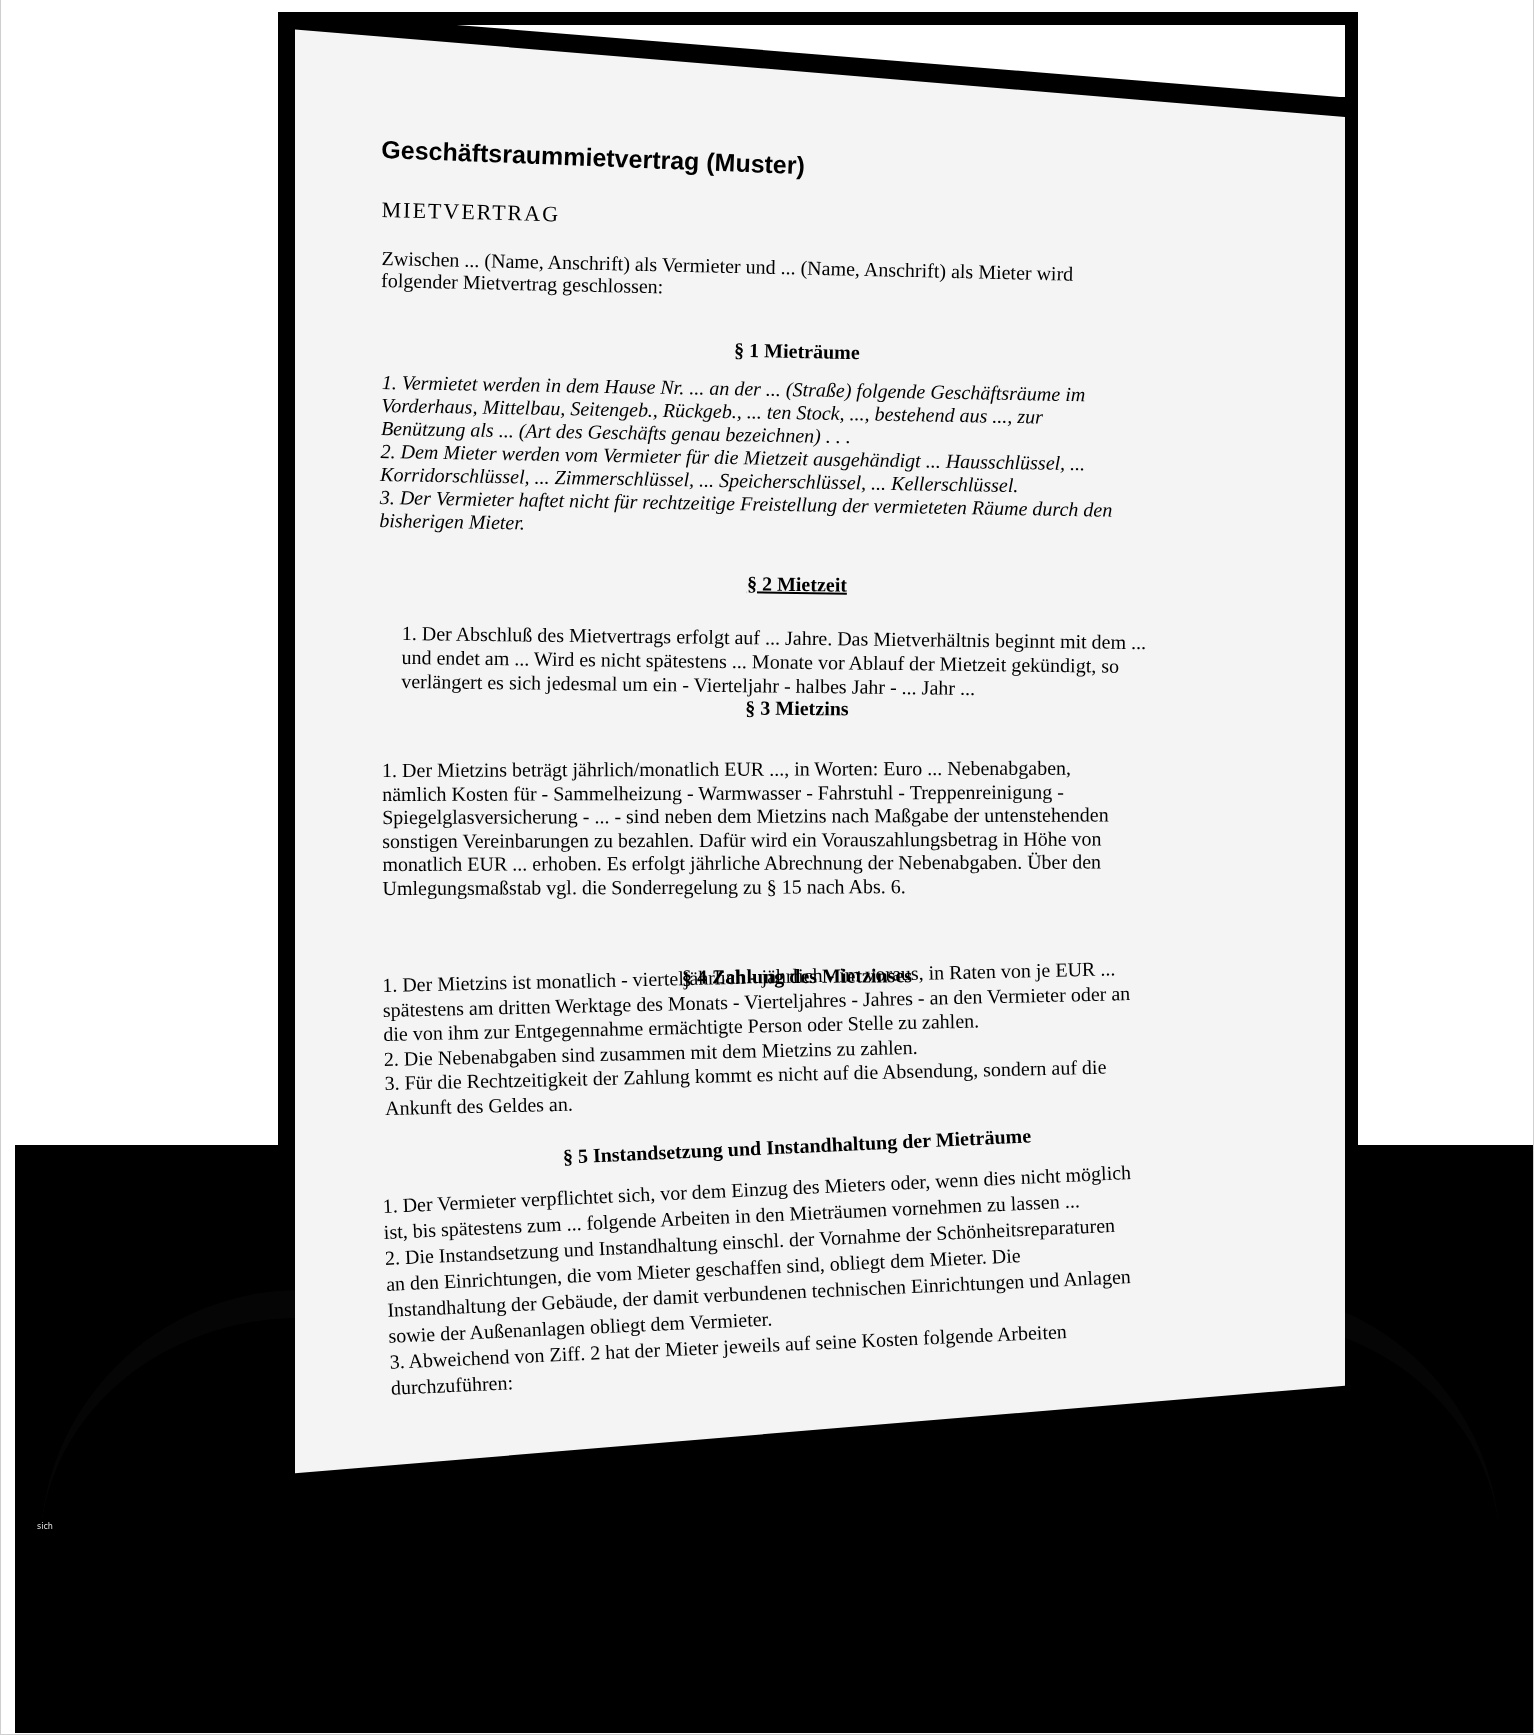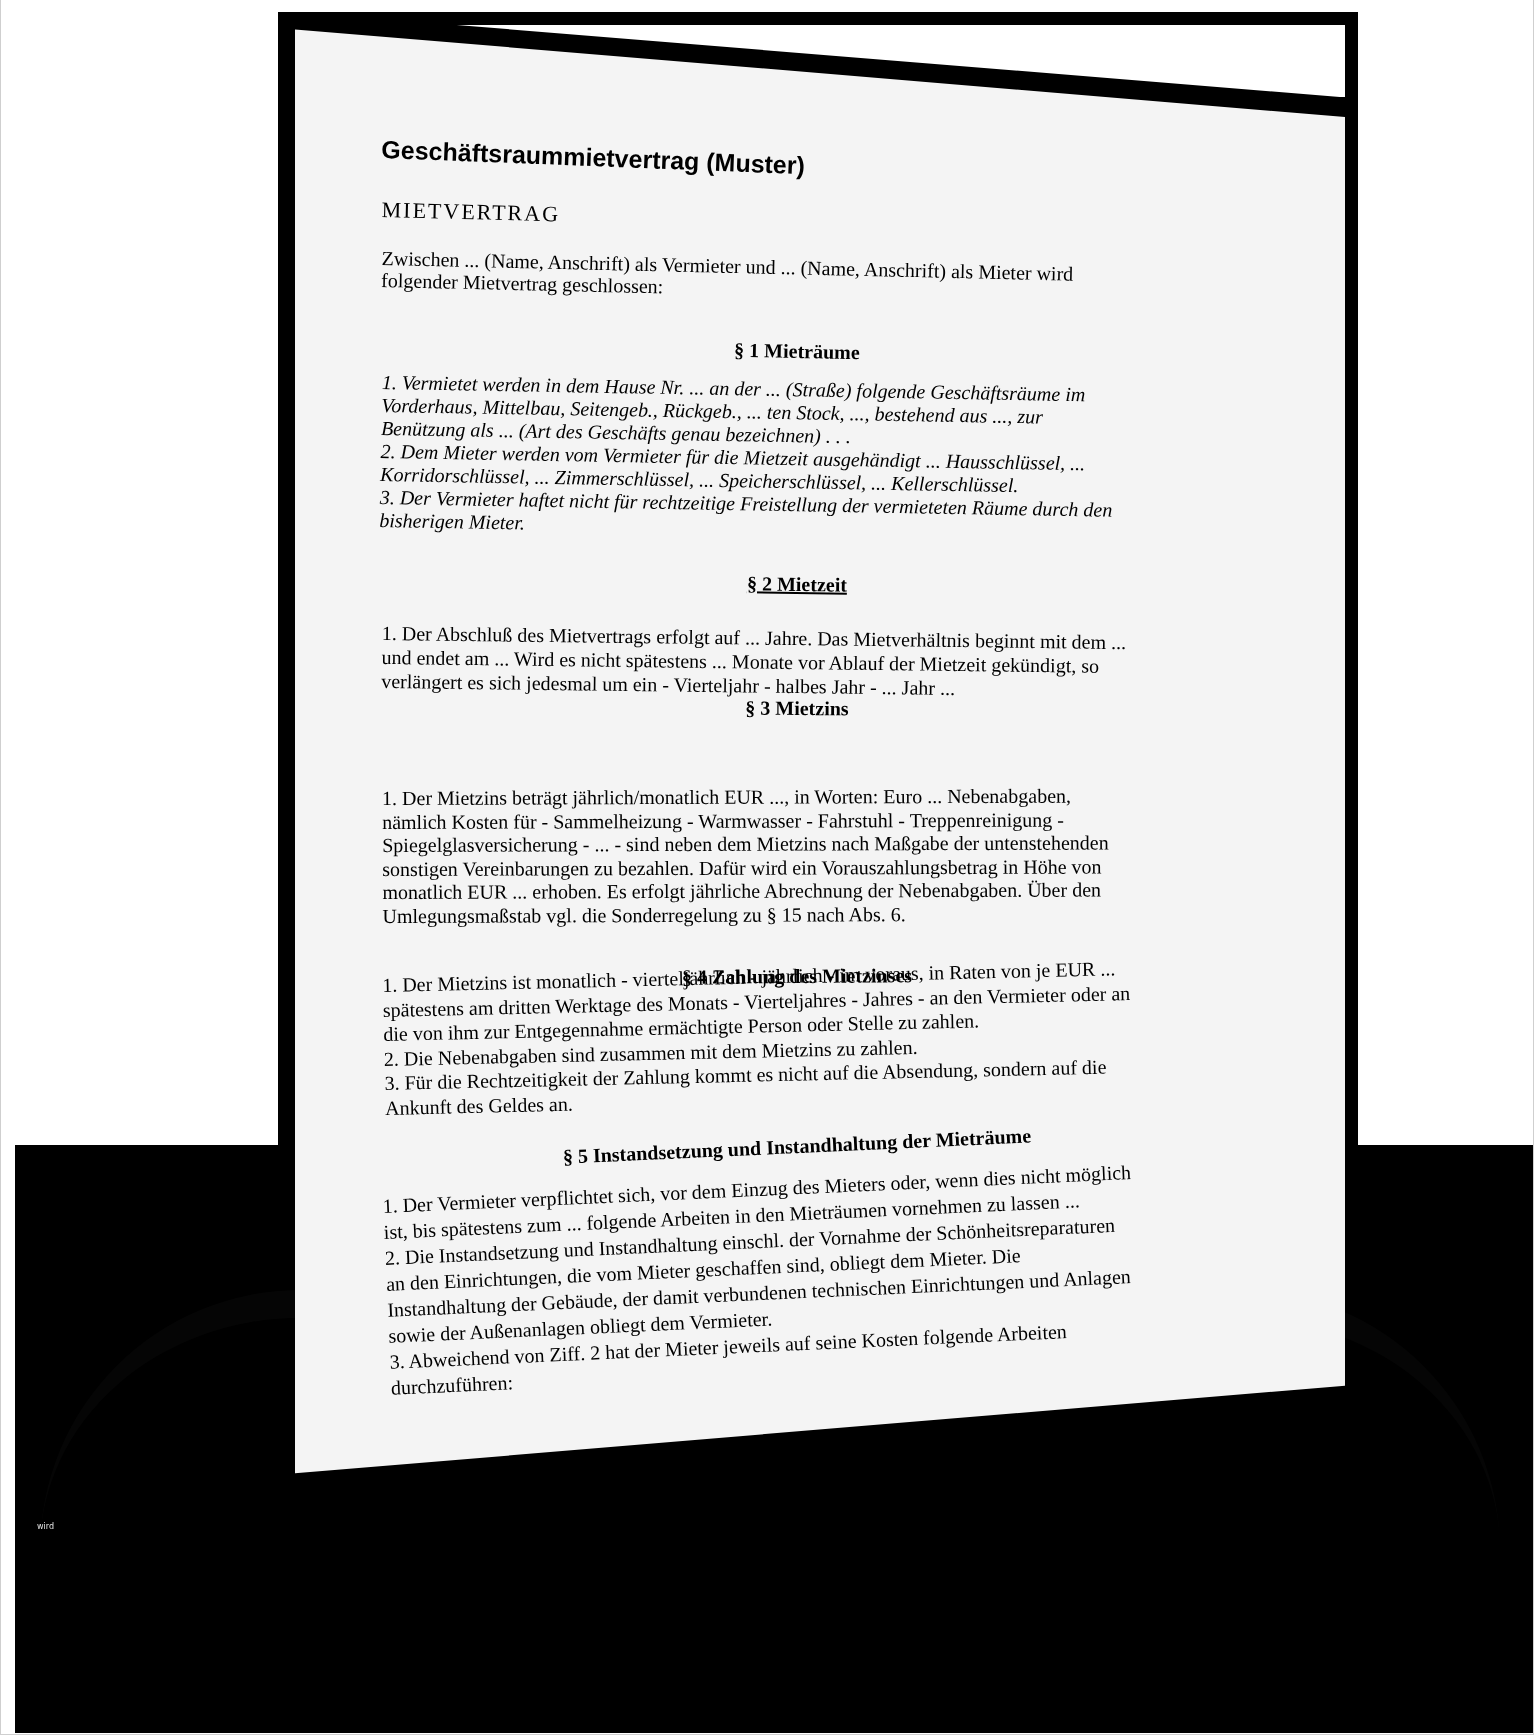--- a/index.html
+++ b/index.html
@@ -107,30 +107,30 @@
 Benützung als ... (Art des Geschäfts genau bezeichnen) . . .
 2. Dem Mieter werden vom Vermieter für die Mietzeit ausgehändigt ... Hausschlüssel, ...
 Korridorschlüssel, ...  Zimmerschlüssel, ... Speicherschlüssel, ... Kellerschlüssel.
 3. Der Vermieter haftet nicht für rechtzeitige Freistellung der vermieteten Räume durch den
 bisherigen Mieter.</div>
   </div>
 
   <div class="blk" style="top:438px;text-decoration:underline;">
     <div class="heading" style="transform:rotate(0.8deg);">§ 2 Mietzeit</div>
   </div>
-  <div class="blk" style="top:486px;">
+  <div class="blk" style="top:486px;margin-left:20px;">
     <div class="para" style="transform:rotate(0.7deg); line-height:24px;">1. Der Abschluß des Mietvertrags erfolgt auf ... Jahre. Das Mietverhältnis beginnt mit dem ...
 und endet am ... Wird es nicht spätestens ... Monate vor Ablauf der Mietzeit gekündigt, so
 verlängert es sich jedesmal um ein - Vierteljahr - halbes Jahr - ... Jahr ...</div>
   </div>
 
   <div class="blk" style="top:562px;">
     <div class="heading" style="transform:rotate(0.4deg);">§ 3 Mietzins</div>
   </div>
-  <div class="blk" style="top:624px;margin-top:28px;">
+  <div class="blk" style="top:624px;">
     <div class="para" style="transform:rotate(-0.2deg); line-height:23.5px;">1. Der Mietzins beträgt jährlich/monatlich EUR ..., in Worten: Euro ... Nebenabgaben,
 nämlich Kosten für - Sammelheizung - Warmwasser - Fahrstuhl - Treppenreinigung -
 Spiegelglasversicherung - ... - sind neben dem Mietzins nach Maßgabe der untenstehenden
 sonstigen Vereinbarungen zu bezahlen. Dafür wird ein Vorauszahlungsbetrag in Höhe von
 monatlich EUR ... erhoben. Es erfolgt jährliche Abrechnung der Nebenabgaben. Über den
 Umlegungsmaßstab vgl. die Sonderregelung zu § 15 nach Abs. 6.</div>
   </div>
 
   <div class="blk" style="top:830px;">
     <div class="heading" style="transform:rotate(-0.4deg);">§ 4 Zahlung des Mietzinses</div>
@@ -152,13 +152,13 @@
 ist, bis spätestens zum ... folgende Arbeiten in den Mieträumen vornehmen zu lassen ...
 2. Die Instandsetzung und Instandhaltung einschl. der Vornahme der Schönheitsreparaturen
 an den Einrichtungen, die vom Mieter geschaffen sind, obliegt dem Mieter.  Die
 Instandhaltung der Gebäude, der damit verbundenen technischen Einrichtungen und Anlagen
 sowie der Außenanlagen obliegt dem Vermieter.
 3. Abweichend von Ziff. 2 hat der Mieter jeweils auf seine Kosten folgende Arbeiten
 durchzuführen:</div>
   </div>
 </div>
 
-<div class="watermark">wird</div>
+<div class="watermark">sich</div>
 
 </body></html>

